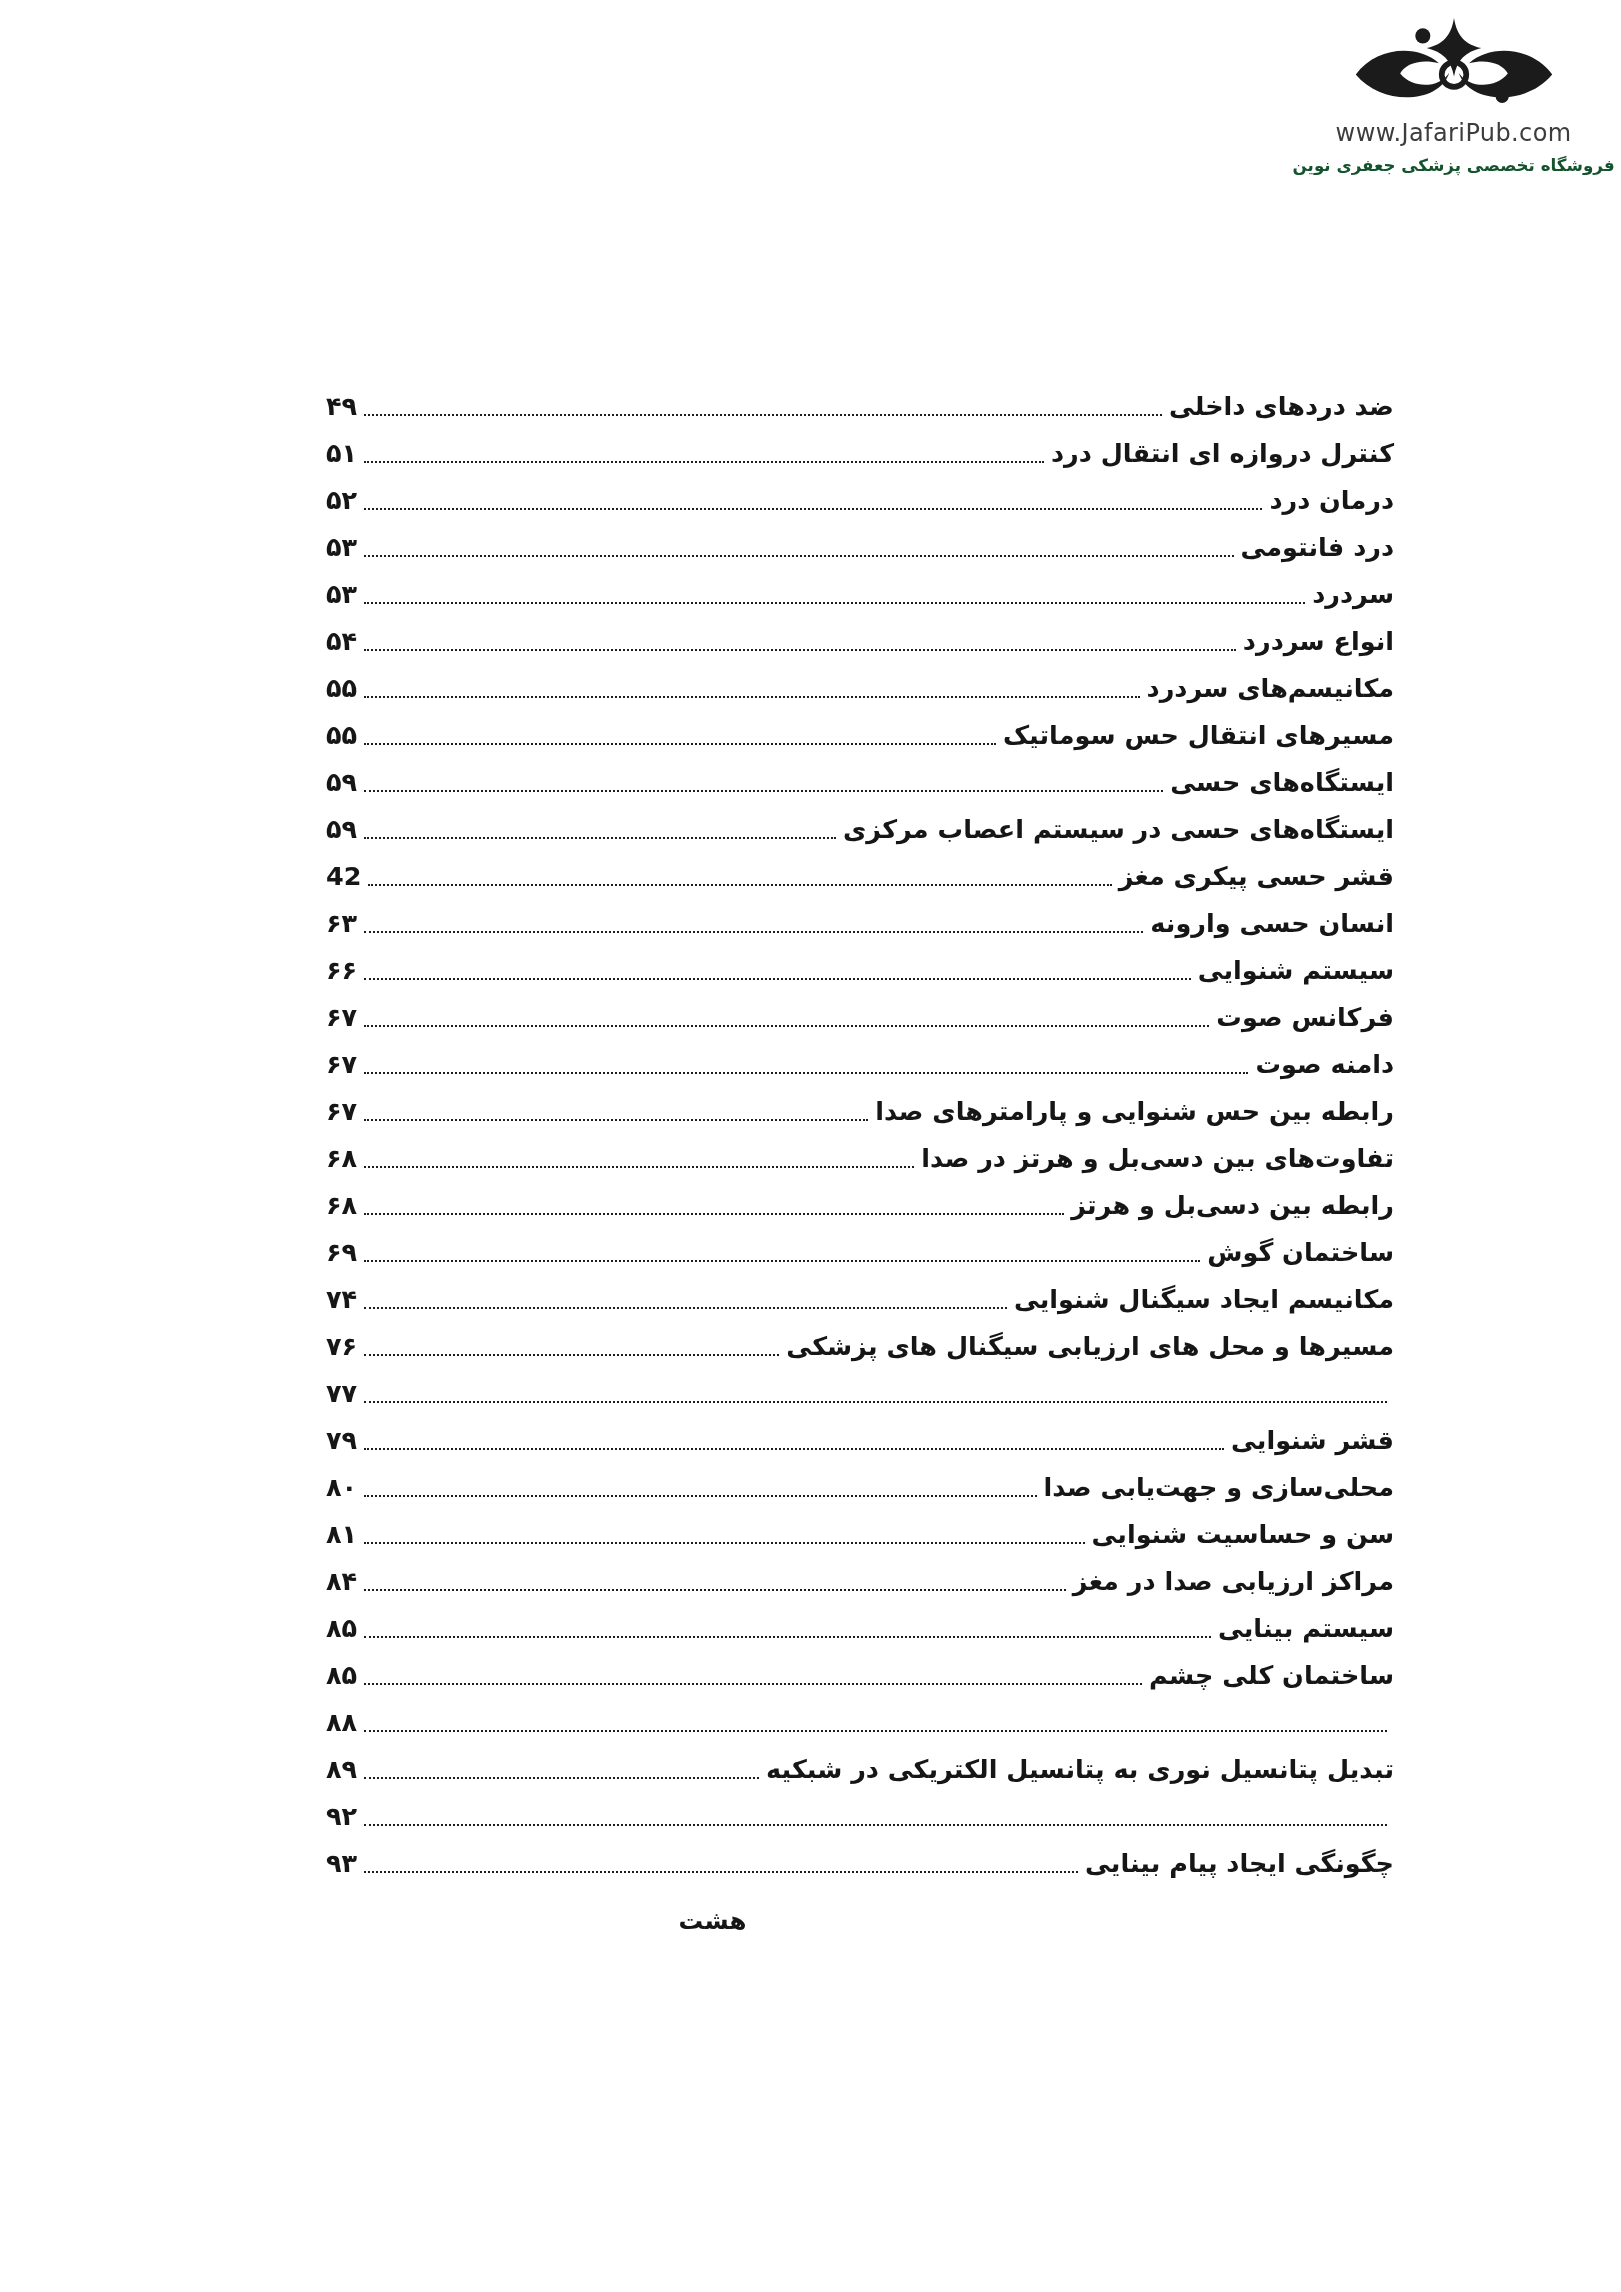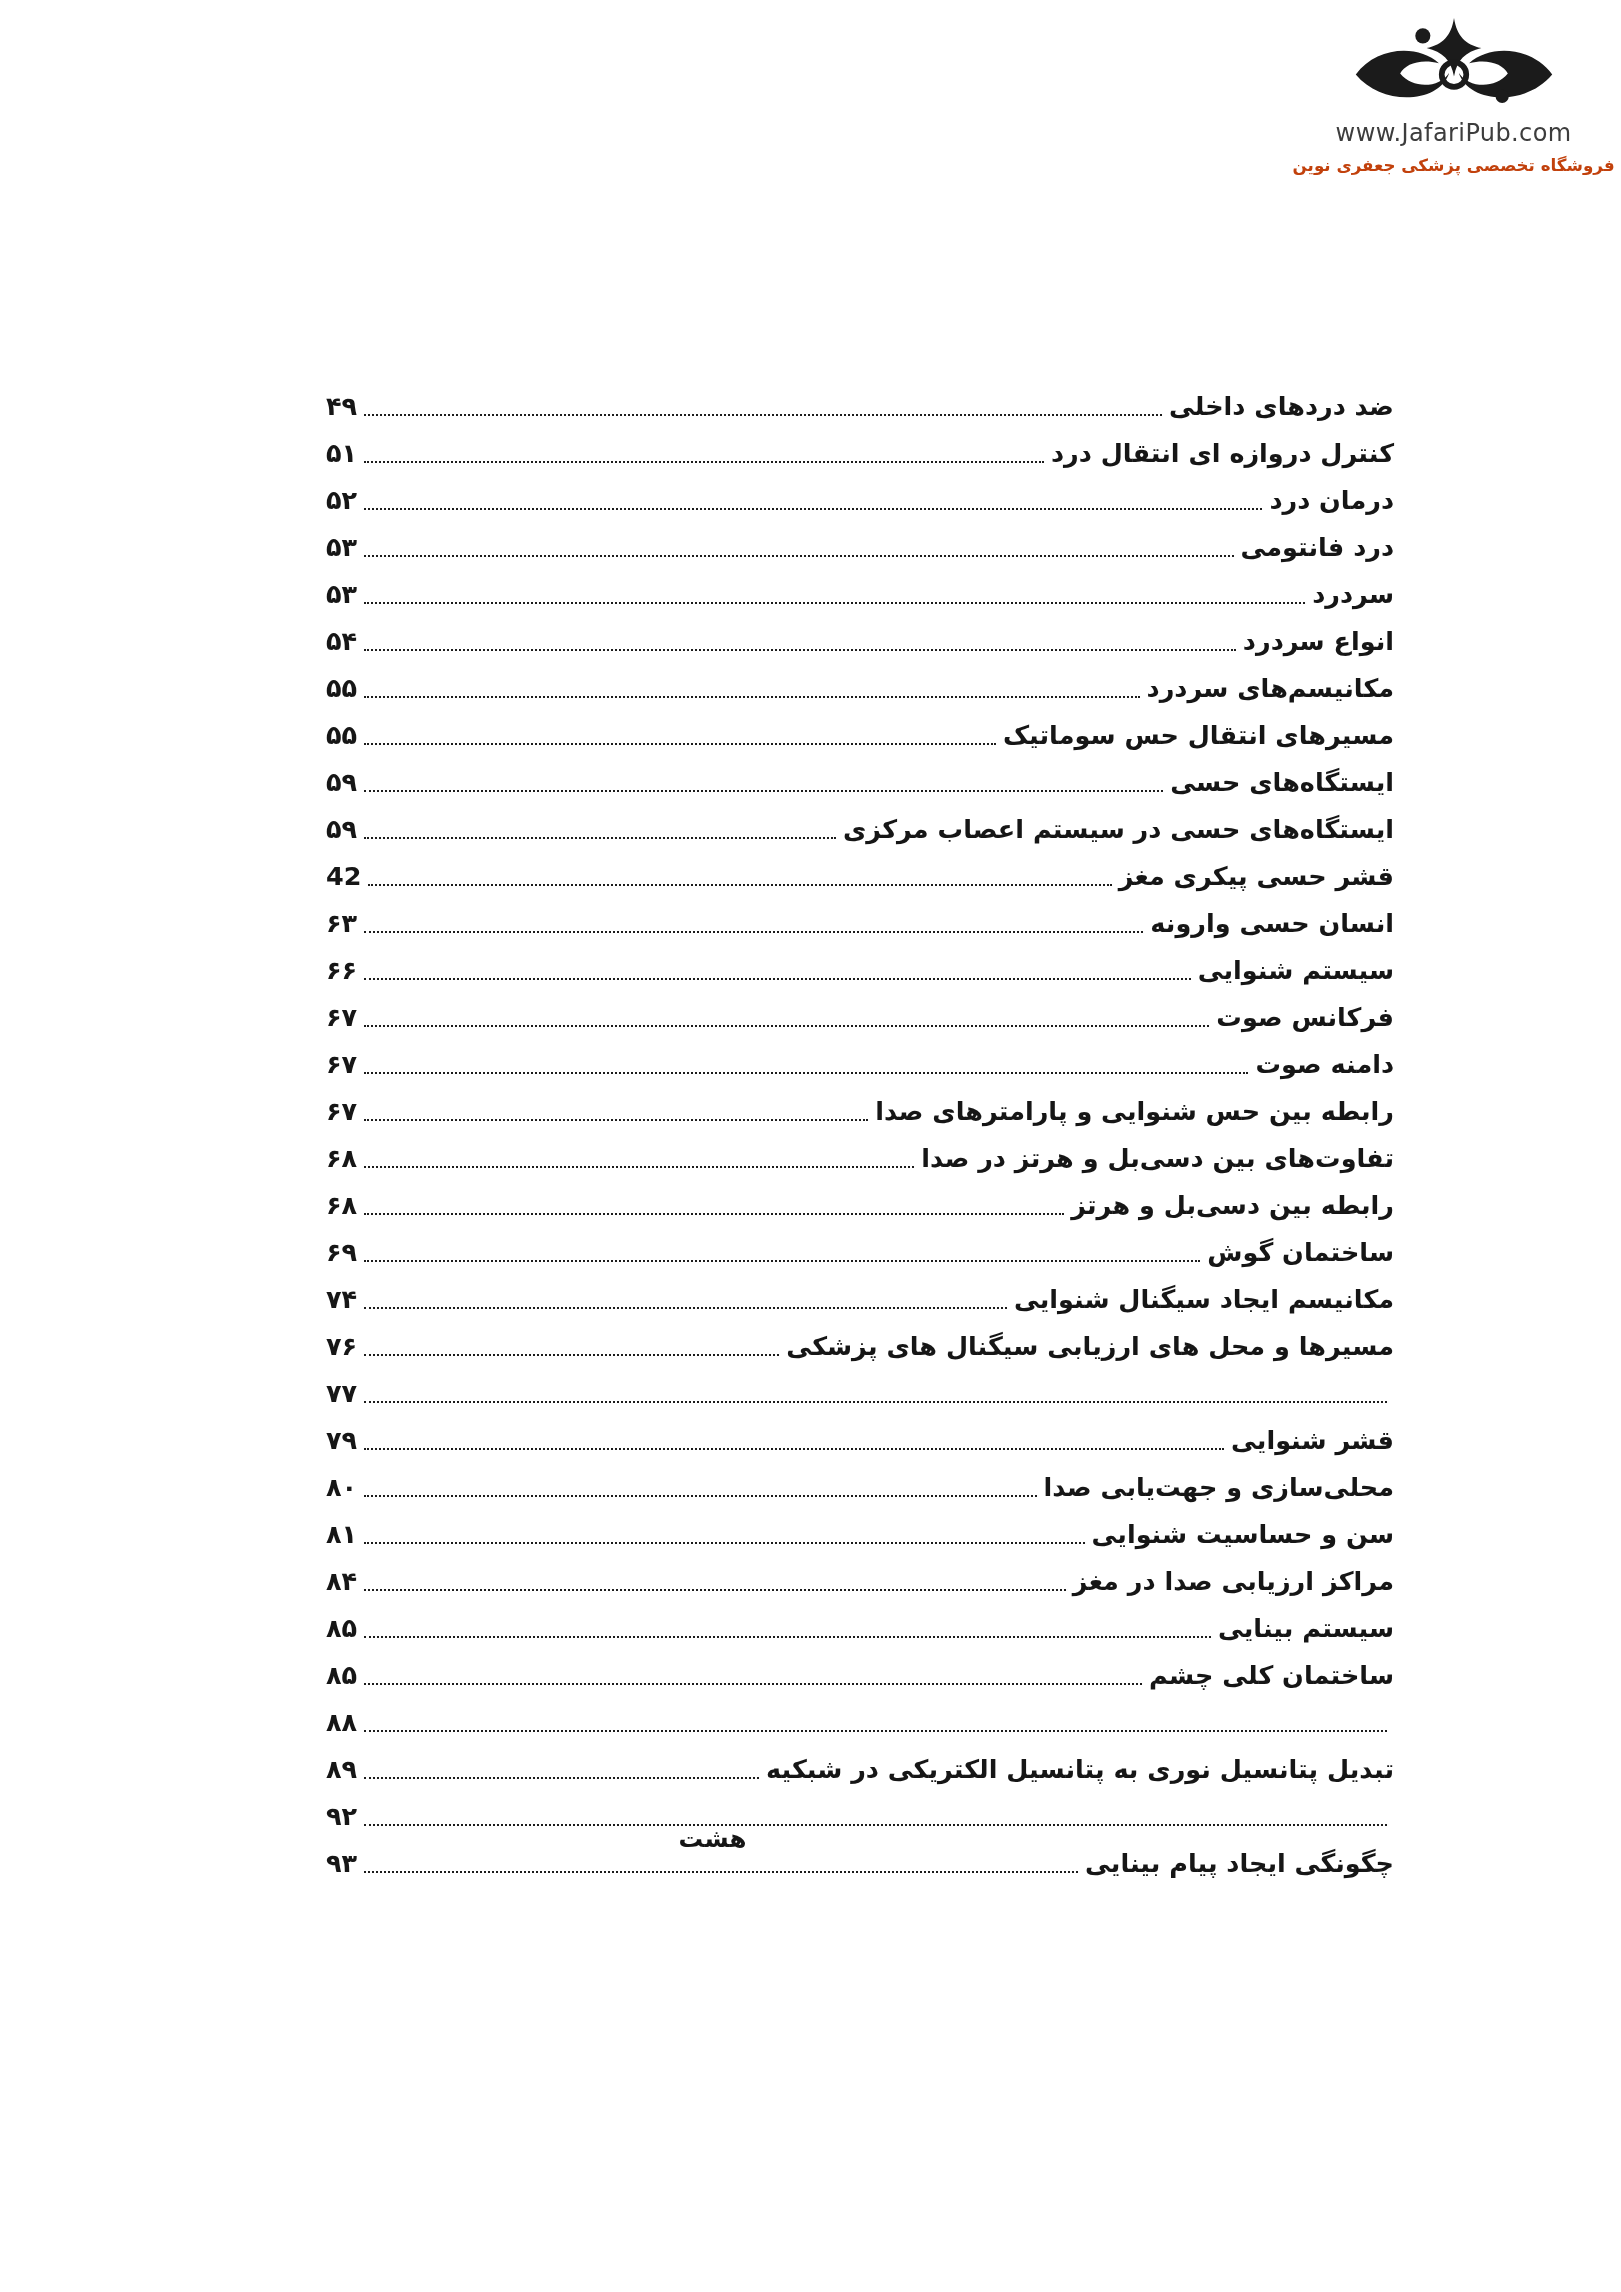--- a/index.html
+++ b/index.html
@@ -11,40 +11,40 @@
   .logo-block{
     position:absolute;top:15.7px;right:5.9px;width:323px;
     text-align:center;
   }
   .logo-svg{display:block;margin:0 auto;}
   .logo-url{
     font-size:24px;color:#3d3d3d;letter-spacing:0.4px;margin-top:1px;
     font-family:"DejaVu Sans", sans-serif;
   }
   .logo-tagline{
-    direction:rtl;font-size:16.7px;color:#c2410c;margin-top:8.8px;font-weight:600;
+    direction:rtl;font-size:16.7px;color:#14532d;margin-top:8.8px;font-weight:600;
   }
   
   .toc{
     position:absolute;top:389px;right:227px;left:326px;
     direction:rtl;
   }
   .toc-row{
     display:flex;align-items:flex-start;height:47px;
     font-size:25.5px;font-weight:700;color:#161616;
   }
   .toc-title{white-space:nowrap;line-height:34px;}
   .toc-leader{
     flex:1 1 auto;min-width:11.8px;height:24.5px;
     border-bottom:2.9px dotted #1c1c1c;margin:0 6.9px;
   }
   .toc-page{white-space:nowrap;line-height:34px;}
   
   .footer-word{
-    position:absolute;top:1824px;left:0;width:1425px;
+    position:absolute;top:1906px;left:0;width:1425px;
     direction:rtl;text-align:center;
     font-size:24.5px;font-weight:700;color:#161616;
   }
 </style>
 </head>
 <body>
 
 <div class="page">
 
   <div class="logo-block">

